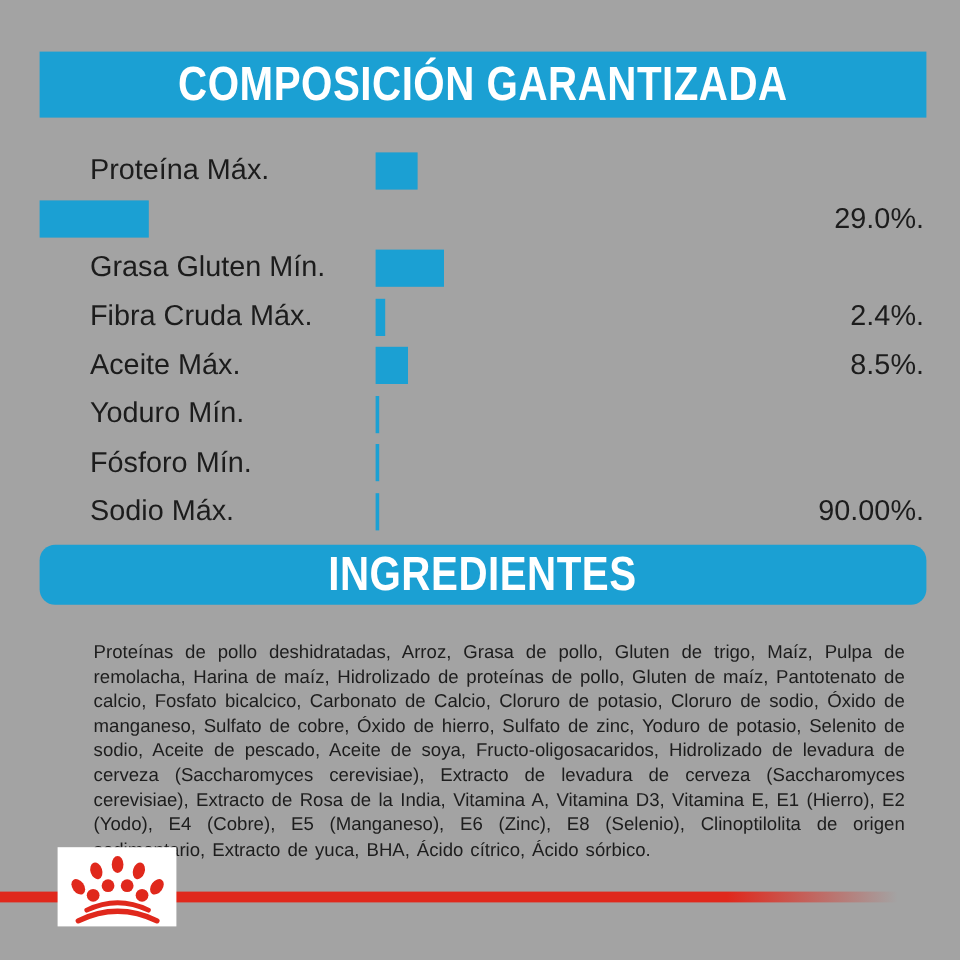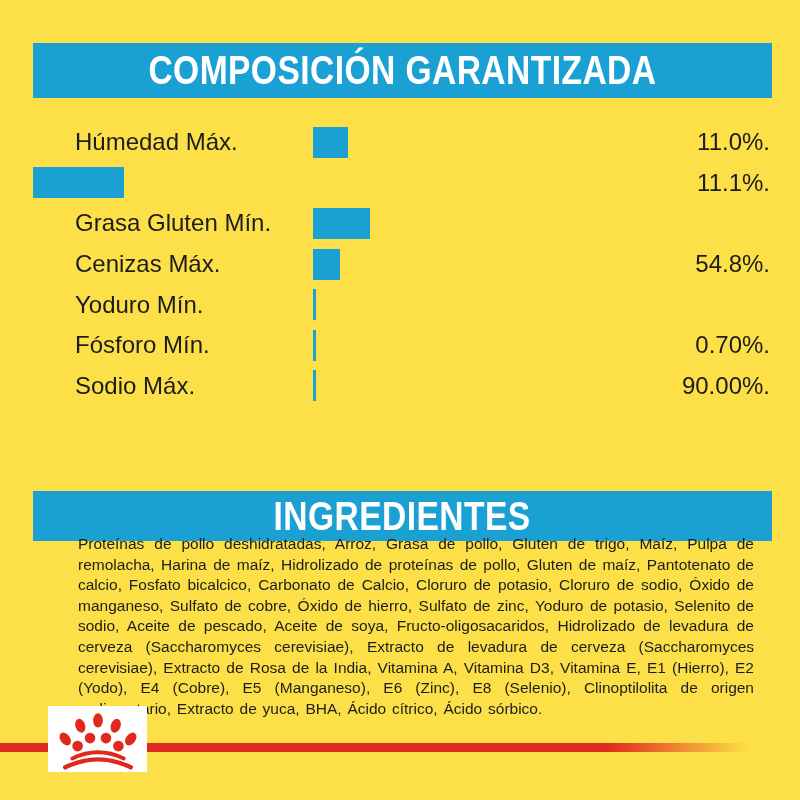--- a/index.html
+++ b/index.html
@@ -1,28 +1,28 @@
 <!DOCTYPE html>
 <html><head>
 <meta charset="utf-8">
 <style>
   html,body{margin:0;padding:0;background:#ffffff;}
   .page{
-    position:relative;width:800px;height:800px;background:#fde047;overflow:hidden;
+    position:relative;width:800px;height:800px;background:#a3a3a3;overflow:hidden;
     font-family:"Liberation Sans","DejaVu Sans",sans-serif;color:#1c1c1c;
   }
   .section-header{
     position:absolute;left:33px;width:739px;display:flex;align-items:center;justify-content:center;
   }
   .section-header .hdr-text{
     color:#ffffff;font-weight:700;font-size:40px;letter-spacing:0.5px;
     transform:scaleX(0.84);transform-origin:center;white-space:nowrap;
   }
   #composition-header{top:43px;height:55px;}
-  #ingredients-header{top:491px;height:50px;}
+  #ingredients-header{top:454px;height:50px;border-radius:13px;}
   .chart{position:absolute;left:33px;top:122px;width:739px;}
   .chart-row{display:flex;align-items:center;height:40.6px;}
   .chart-label{
     flex:0 0 280px;box-sizing:border-box;padding-left:42px;font-size:24px;color:#1c1c1c;white-space:nowrap;
   }
   .bar-area{flex:1 1 auto;height:31px;display:flex;align-items:center;}
   .bar{height:31px;}
   .chart-value{
     flex:0 0 120px;box-sizing:border-box;padding-right:2px;text-align:right;font-size:24px;color:#1c1c1c;white-space:nowrap;
   }
@@ -43,57 +43,62 @@
 <body>
 
 <div class="page">
 
   <div class="section-header" id="composition-header" style="background: rgb(27, 160, 211);">
     <span class="hdr-text">COMPOSICIÓN GARANTIZADA</span>
   </div>
 
   <div class="chart" id="chart">
       <div class="chart-row">
-        <div class="chart-label">Húmedad Máx.</div>
+        <div class="chart-label">Proteína Máx.</div>
         <div class="bar-area">
           <div class="bar" style="background: rgb(27, 160, 211); width: 34.54px;"></div>
         </div>
-        <div class="chart-value">11.0%.</div>
       </div>
       <div class="chart-row">
         <div class="bar-area">
           <div class="bar" style="background: rgb(27, 160, 211); width: 91.06px;"></div>
         </div>
-        <div class="chart-value">11.1%.</div>
+        <div class="chart-value">29.0%.</div>
       </div>
       <div class="chart-row">
         <div class="chart-label">Grasa Gluten Mín.</div>
         <div class="bar-area">
           <div class="bar" style="background: rgb(27, 160, 211); width: 56.52px;"></div>
         </div>
       </div>
       <div class="chart-row">
-        <div class="chart-label">Cenizas Máx.</div>
+        <div class="chart-label">Fibra Cruda Máx.</div>
+        <div class="bar-area">
+          <div class="bar" style="background: rgb(27, 160, 211); width: 7.536px;"></div>
+        </div>
+        <div class="chart-value">2.4%.</div>
+      </div>
+      <div class="chart-row">
+        <div class="chart-label">Aceite Máx.</div>
         <div class="bar-area">
           <div class="bar" style="background: rgb(27, 160, 211); width: 26.69px;"></div>
         </div>
-        <div class="chart-value">54.8%.</div>
+        <div class="chart-value">8.5%.</div>
       </div>
       <div class="chart-row">
         <div class="chart-label">Yoduro Mín.</div>
         <div class="bar-area">
           <div class="bar" style="background: rgb(27, 160, 211); width: 2.8574px;"></div>
         </div>
       </div>
       <div class="chart-row">
         <div class="chart-label">Fósforo Mín.</div>
         <div class="bar-area">
           <div class="bar" style="background: rgb(27, 160, 211); width: 2.5px;"></div>
         </div>
-        <div class="chart-value">0.70%.</div>
       </div>
       <div class="chart-row">
         <div class="chart-label">Sodio Máx.</div>
         <div class="bar-area">
           <div class="bar" style="background: rgb(27, 160, 211); width: 2.512px;"></div>
         </div>
         <div class="chart-value">90.00%.</div>
       </div>
     </div>
 

